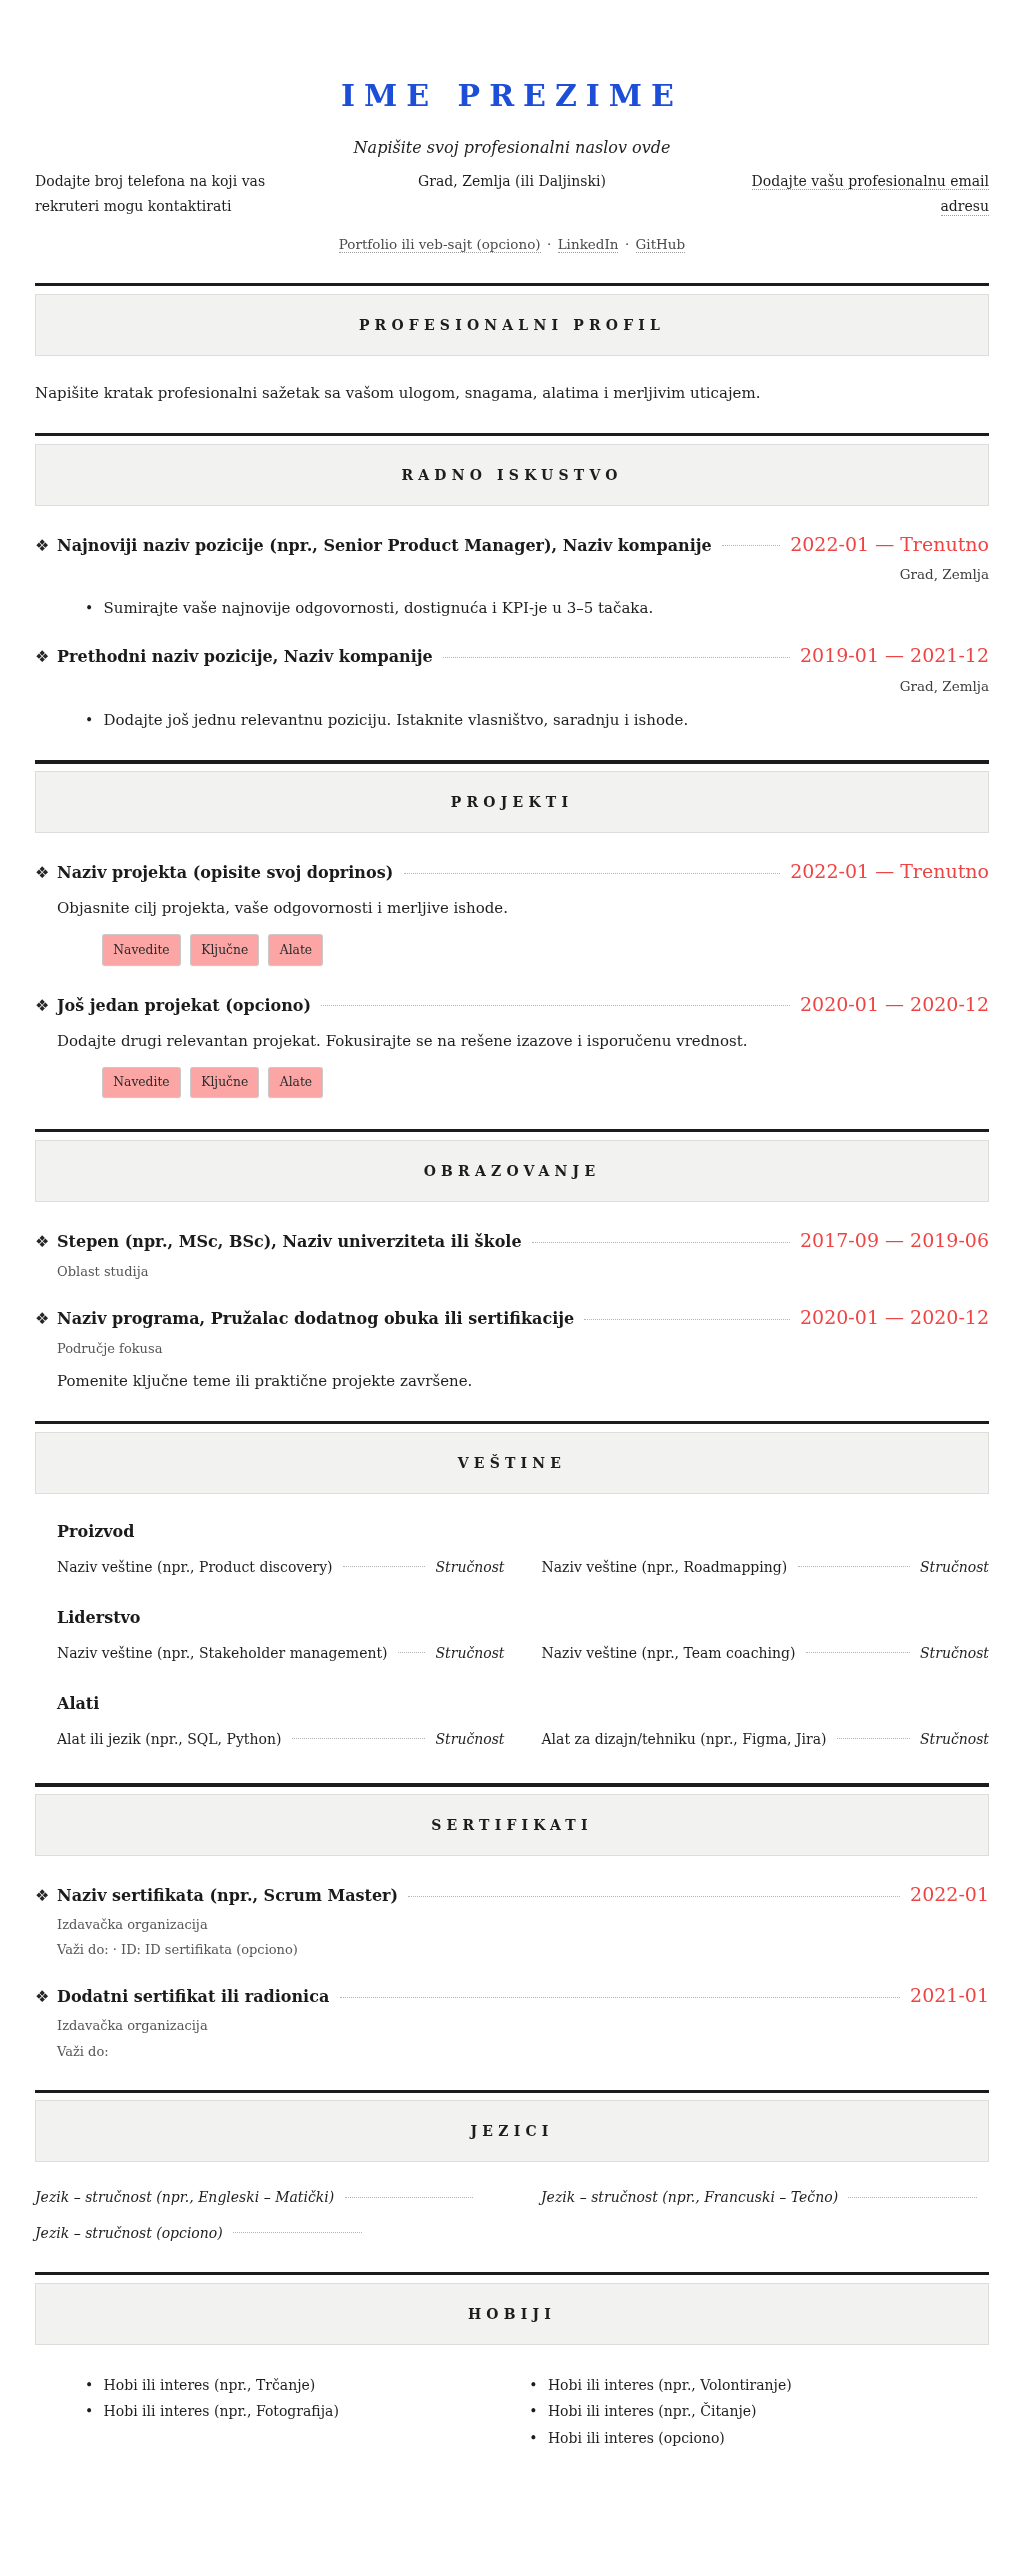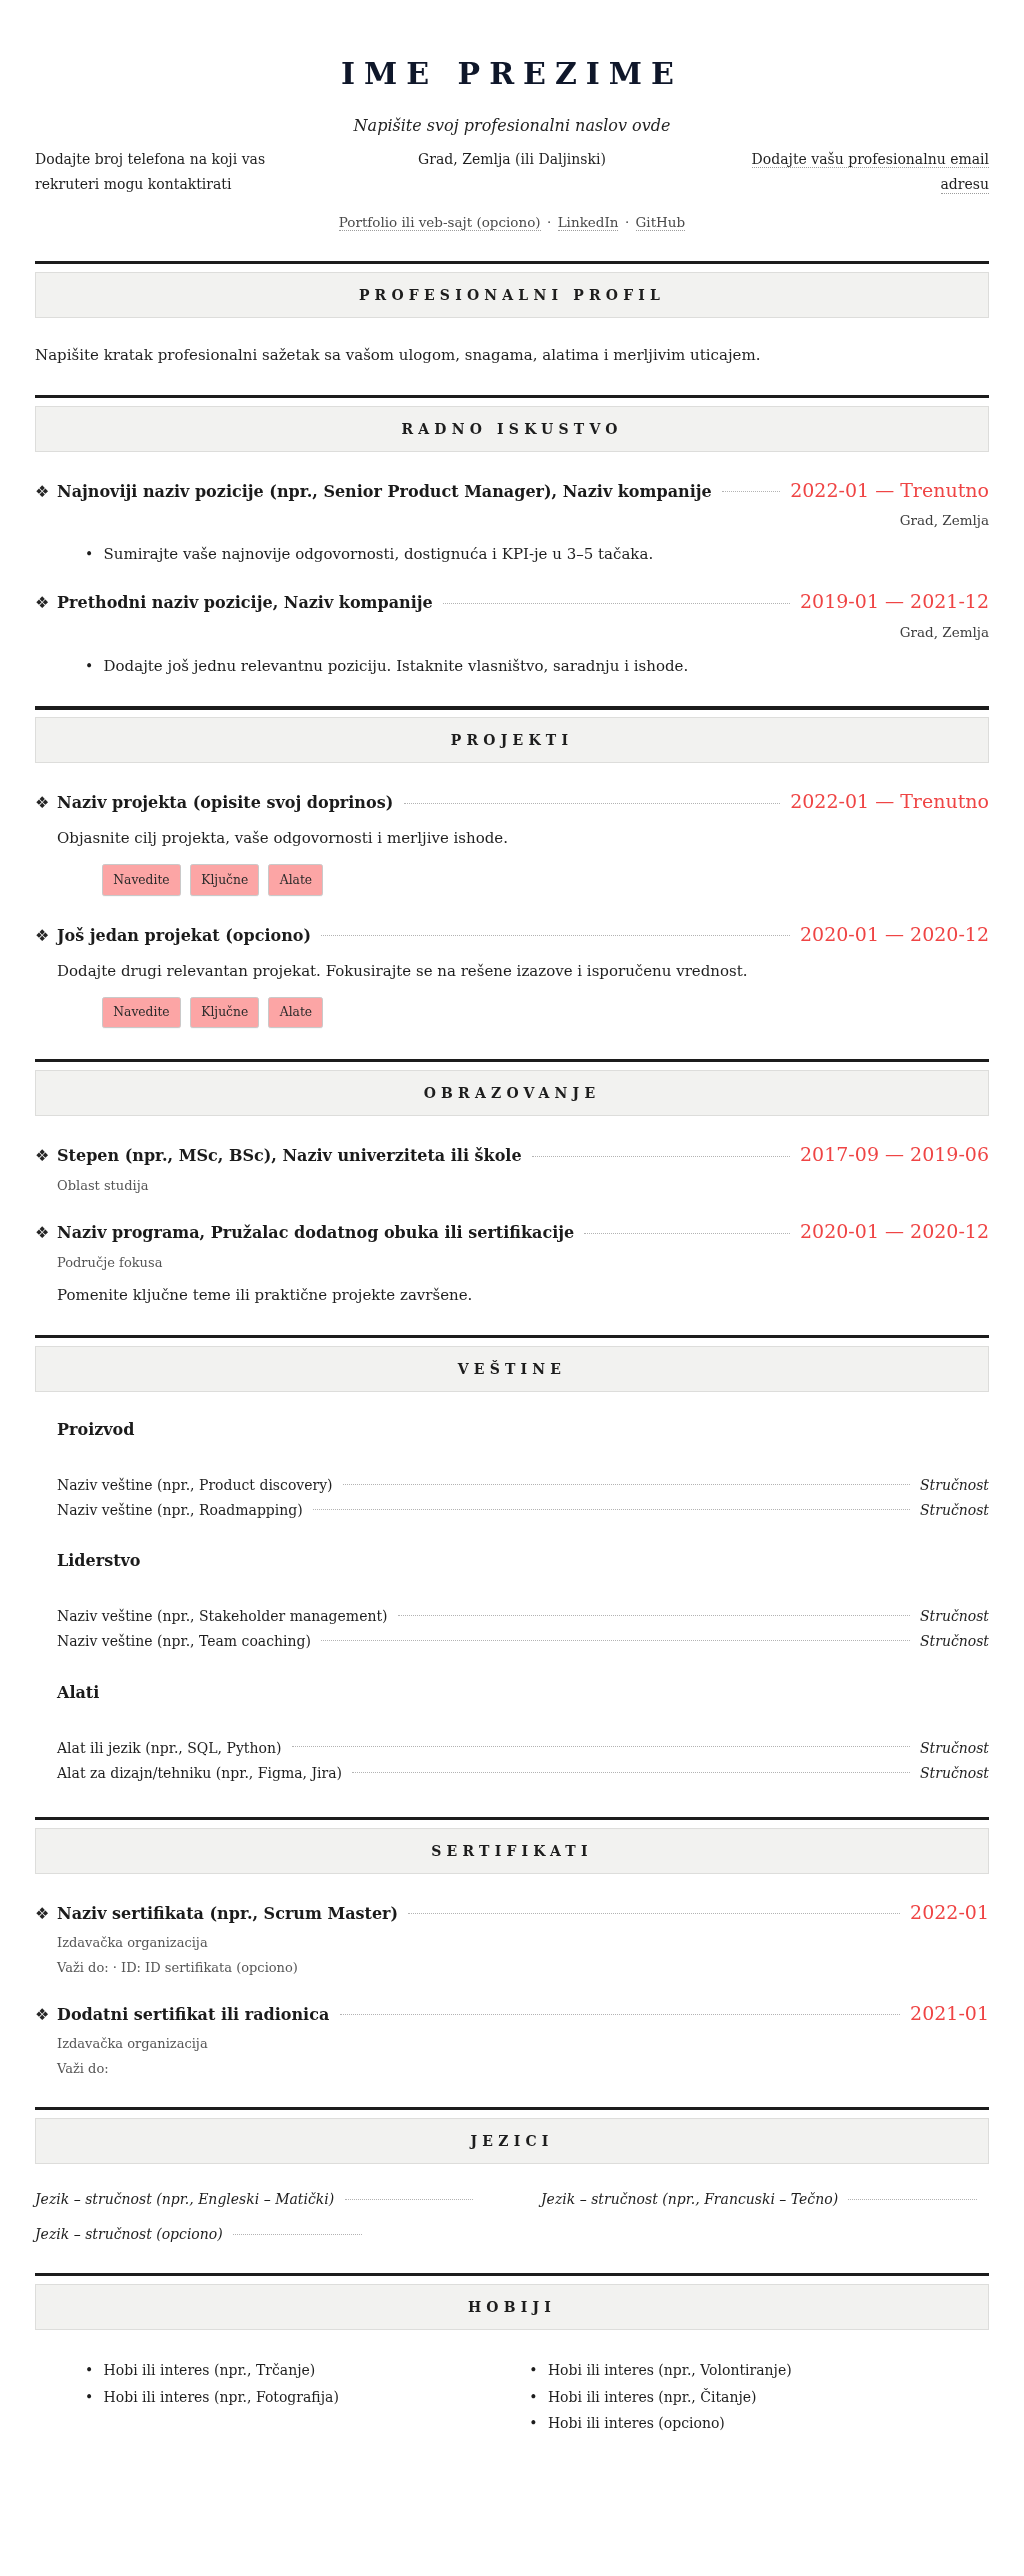--- a/index.html
+++ b/index.html
@@ -12,26 +12,26 @@
   .page {
     width: 1024px;
     min-height: 2576px;
     padding: 0 35px 39px 35px;
     background: #ffffff;
   }
 
   
   .candidate-name {
     margin: 0;
-    padding-top: 56px;
+    padding-top: 78px;
     text-align: center;
     font-size: 30px;
     font-weight: 700;
     letter-spacing: 9px;
-    color: #0f172a;
+    color: #1d4ed8;
   }
   .professional-title {
     margin-top: 24.5px;
     text-align: center;
     font-style: italic;
     font-size: 16px;
     color: #222;
   }
   .contact-row {
     margin-top: 12px;
@@ -66,21 +66,21 @@
     margin-top: 31px;
   }
   .section-header {
     margin-top: 7.7px;
     background: #f2f2f0;
     border: 0.6px solid #dddddb;
     text-align: center;
     padding: 14px 6.4px;
   }
   .section-header h2 {
-    margin: 0;
+    margin: 8px;
     font-size: 14px;
     font-weight: 700;
     letter-spacing: 5.2px;
     color: #1d1d1d;
   }
   .summary-text {
     margin-top: 28px;
     font-size: 15px;
     color: #1f1f1f;
   }
@@ -171,23 +171,23 @@
   
   .skills-block { margin-top: 6.4px; }
   .skills-group-title {
     margin: 28px 0 0 22px;
     font-size: 16px;
     font-weight: 700;
     color: #1b1b1b;
   }
   .skill-grid {
     display: grid;
-    grid-template-columns: 1fr;
+    grid-template-columns: 1fr 1fr;
     column-gap: 37px;
-    margin: 34px 0 0 22px;
+    margin: 14px 0 0 22px;
   }
   .skill-row {
     display: flex;
     align-items: baseline;
     font-size: 14px;
     line-height: 1.8;
   }
   .skill-label { flex: 0 1 auto; }
   .skill-row .leader { top: -5.2px; }
   .skill-level {

